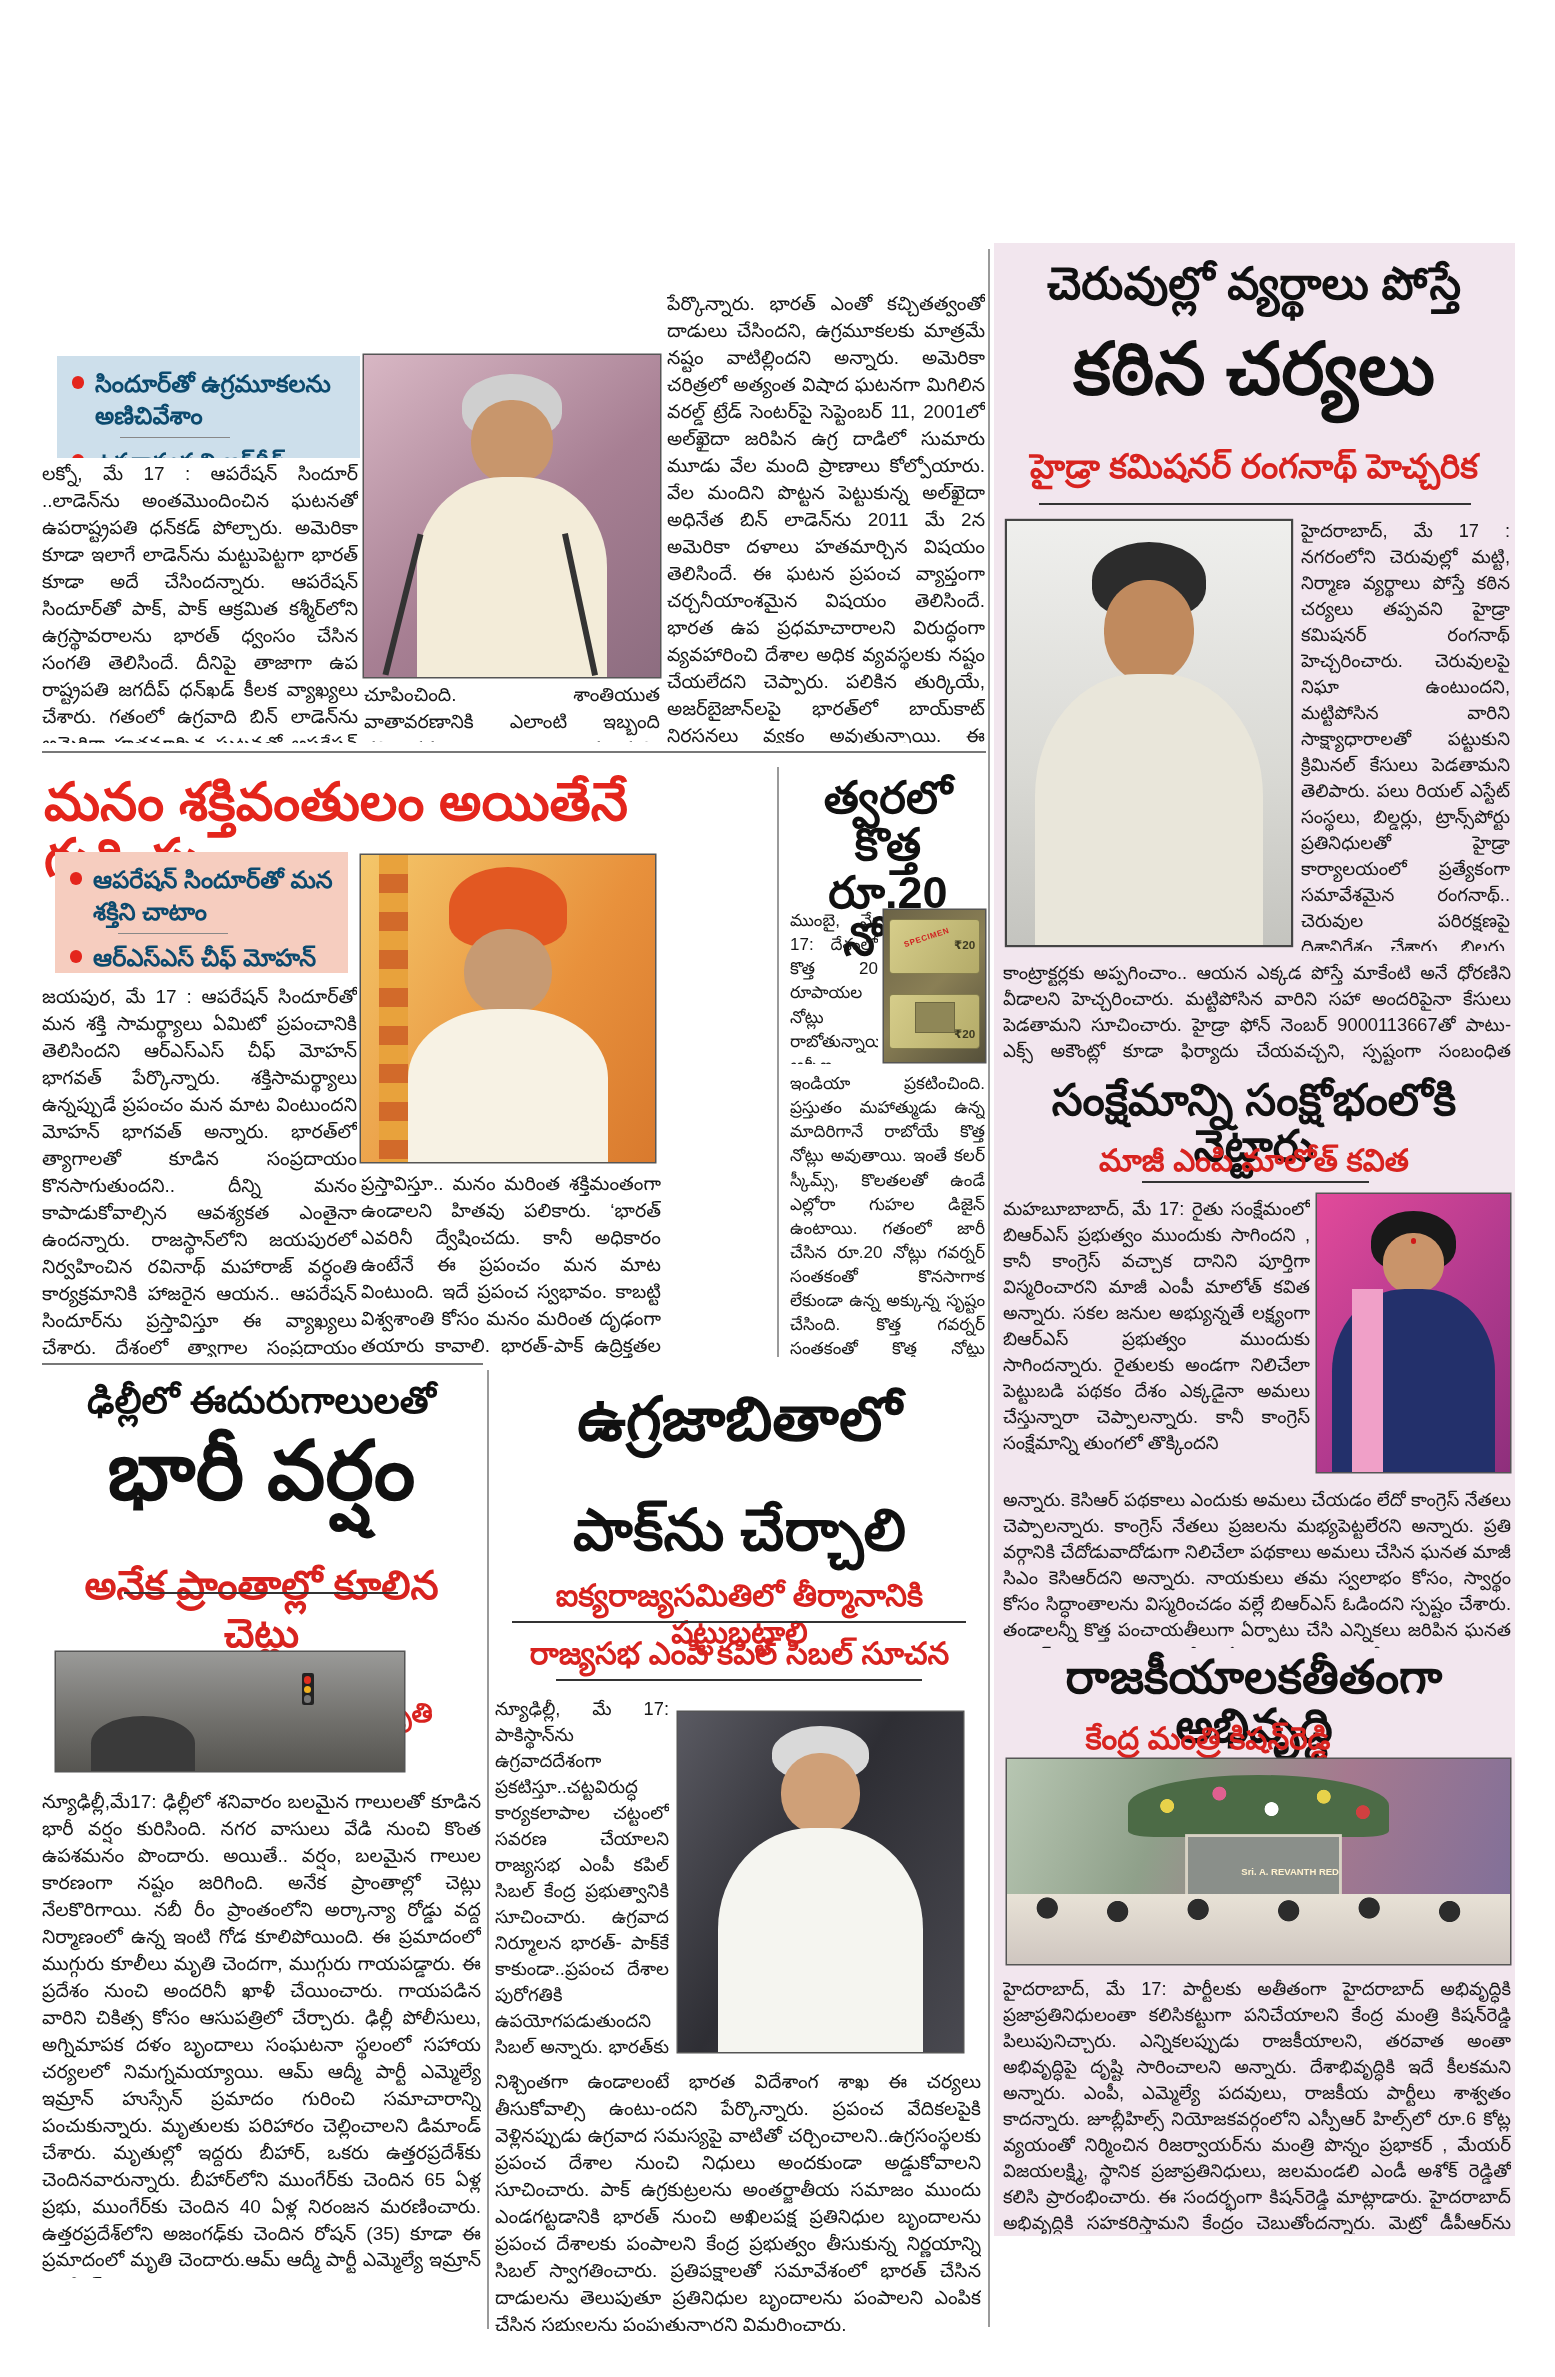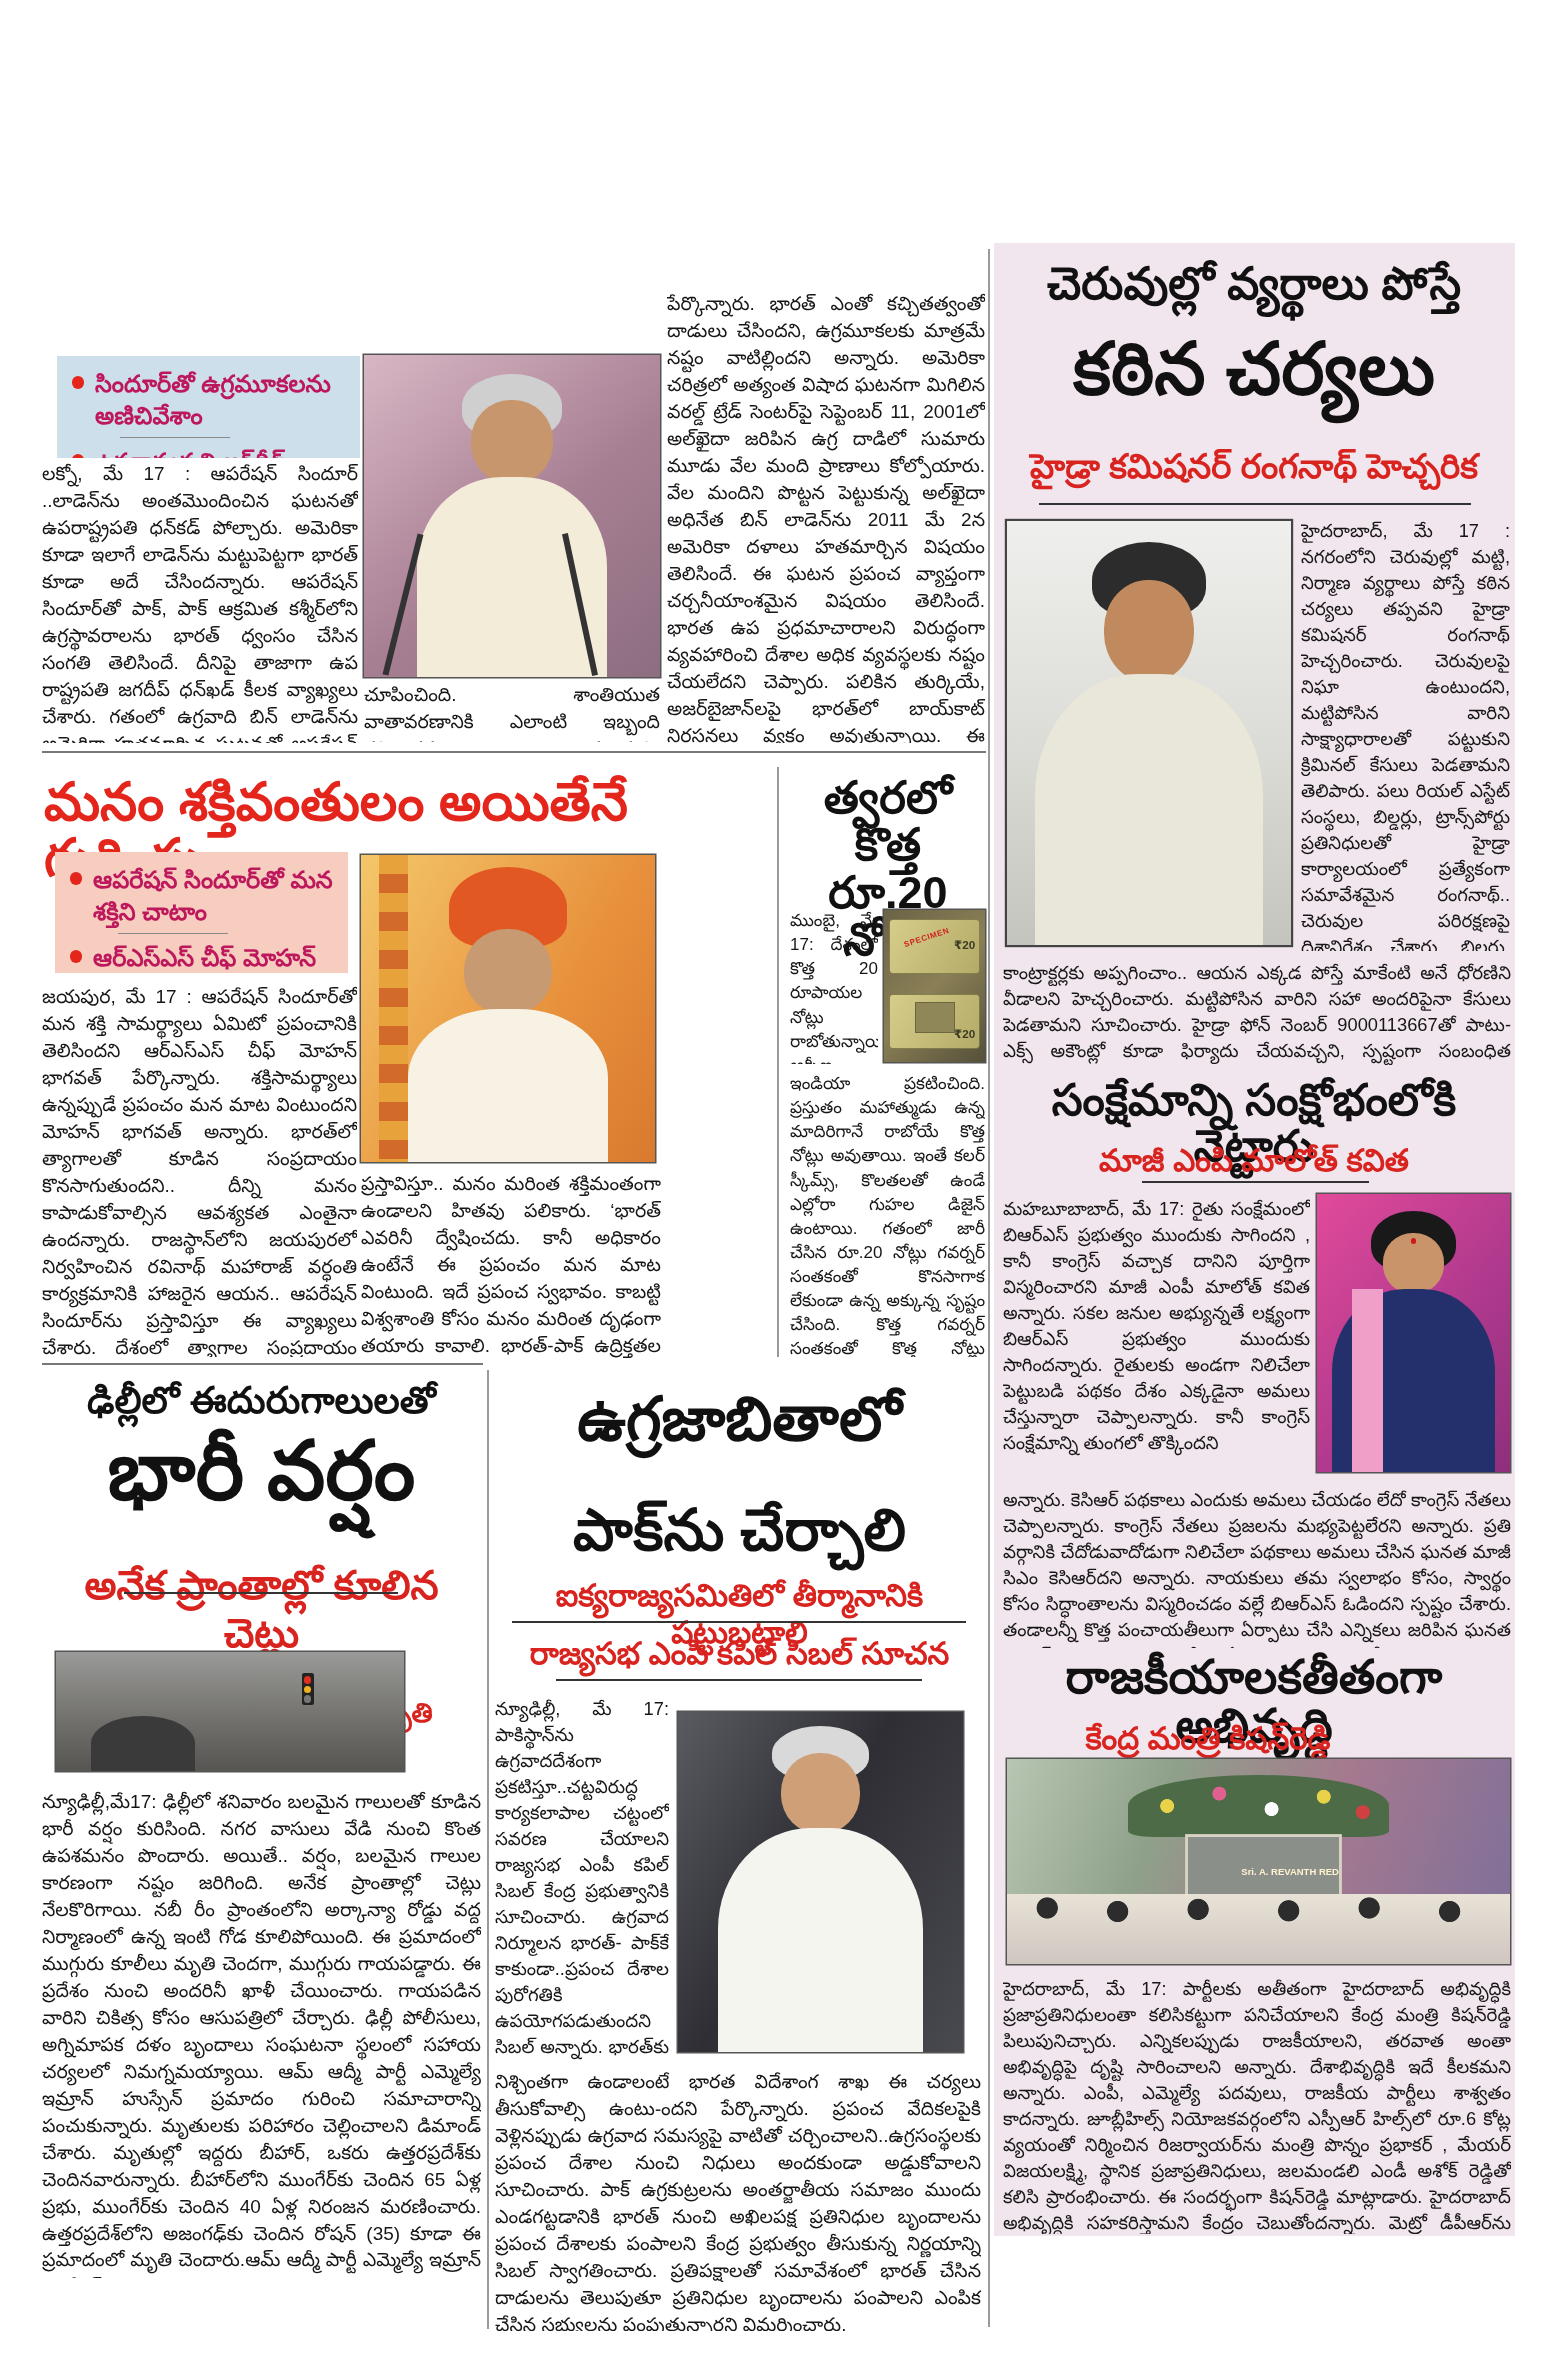--- a/index.html
+++ b/index.html
@@ -23,21 +23,21 @@
         font-size:28px;font-weight:bold;color:#ffffff;}
   .banner-vline{position:absolute;left:1319px;top:20.5px;width:2.2px;height:85px;background:#ffffff;}
   .banner-num{position:absolute;left:1324px;top:1.5px;width:146px;text-align:center;
         font-size:97px;font-weight:bold;color:#ffd400;}
   
   .hl-red{color:#e4251c;font-weight:bold;line-height:1.05;}
   .hl-black{color:#111111;font-weight:bold;line-height:1.05;}
   .sub-red{color:#d8231f;font-weight:bold;text-align:center;line-height:1.2;}
   .body-txt{font-size:19px;line-height:1.42;text-align:justify;overflow:hidden;color:#161616;}
   .bullet-box{box-sizing:border-box;padding:11.7px 13px;overflow:hidden;}
-  .bullet-item{position:relative;padding-left:25px;font-weight:bold;color:#be185d;
+  .bullet-item{position:relative;padding-left:25px;font-weight:bold;color:#0c4a6e;
         font-size:24px;line-height:1.35;margin-bottom:7.3px;}
   .bullet-item .dot{position:absolute;left:1.5px;top:8.8px;width:12.4px;height:12.4px;border-radius:50%;
         background:#e4251c;}
   .u-line{height:1.5px;background:#888888;margin:4.4px 0 7.3px 25px;width:110px;}
   
   .photo{position:absolute;overflow:hidden;box-shadow:0 0 0 1.5px #555;}
   .ph-face{position:absolute;border-radius:48%;}
   .ph-hair{position:absolute;border-radius:50% 50% 40% 40%;}
   .ph-body{position:absolute;border-radius:45% 45% 0 0;}
   

